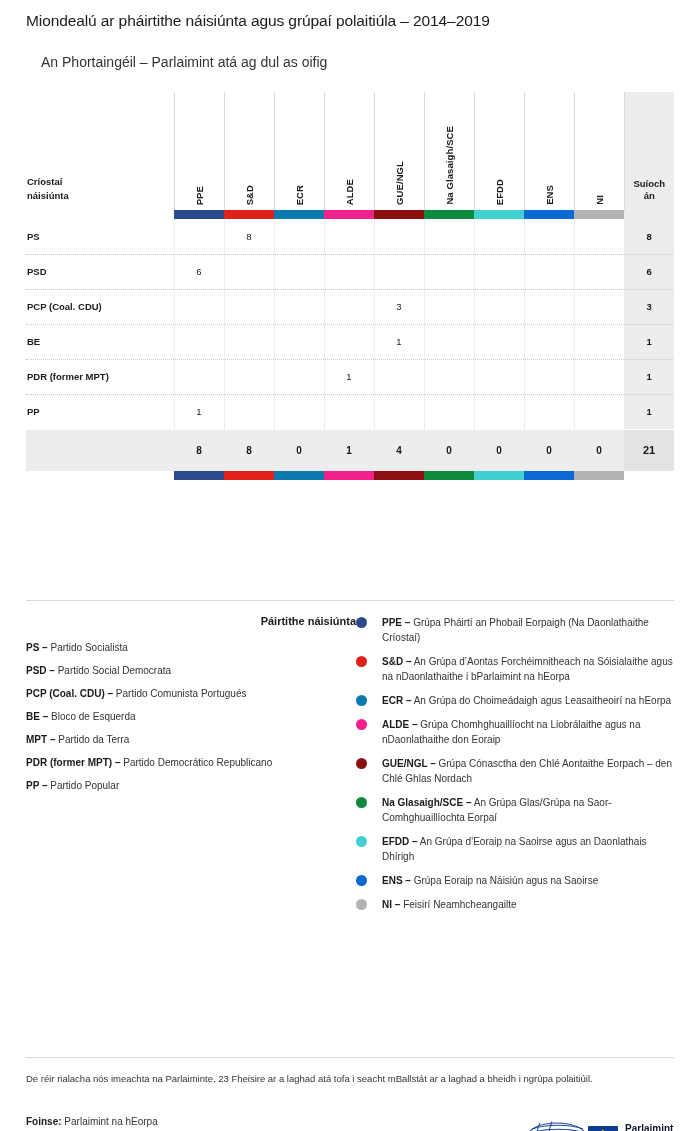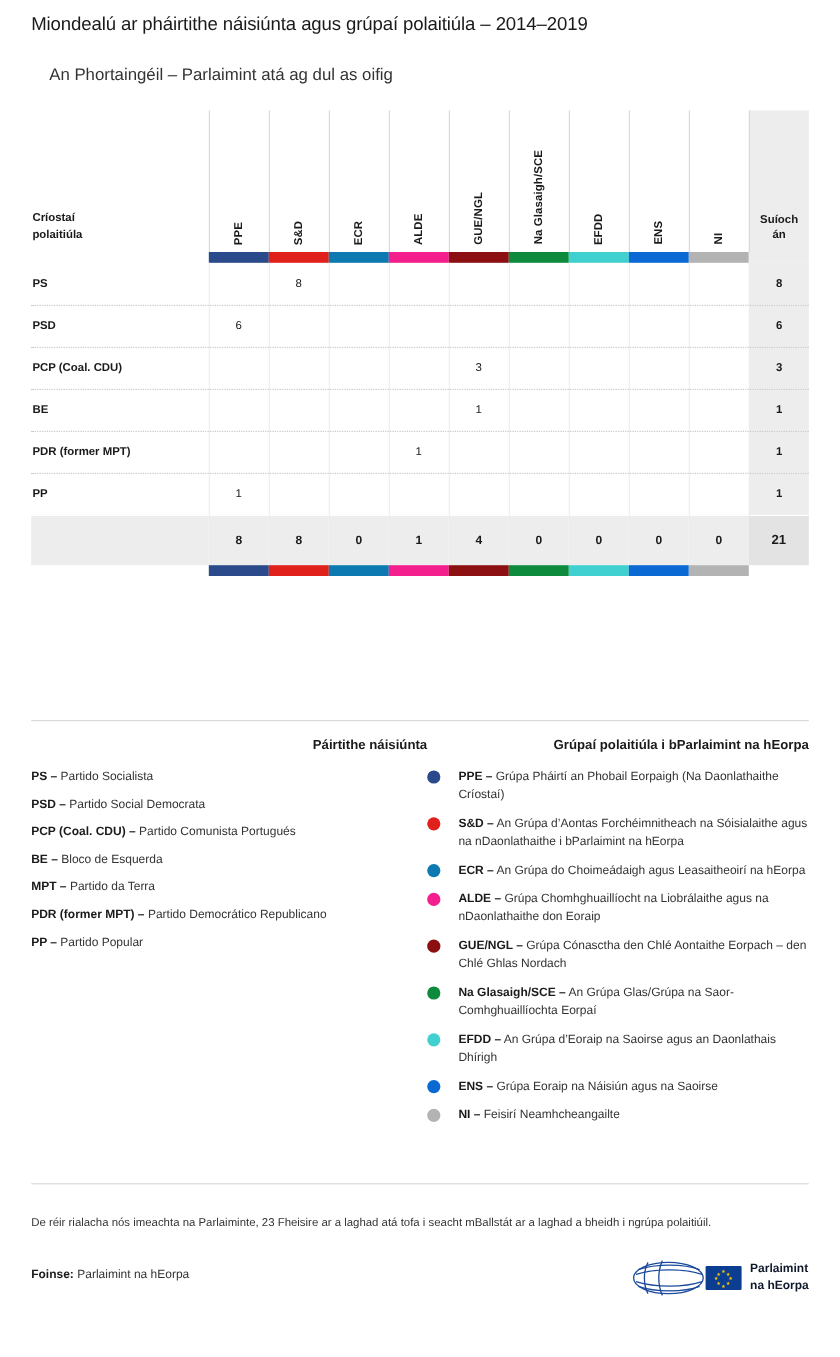--- a/index.html
+++ b/index.html
@@ -92,22 +92,22 @@
   .leg-title { font-size:11px; font-weight:bold; color:#1a1a1a; margin-bottom:13px;text-align:right; }
   .leg-item { font-size:10px; line-height:15px; margin-bottom:8px; color:#333; }
   .leg-item b { color:#1a1a1a; }
   .leg-right .leg-item { position:relative; padding-left:26px; margin-bottom:9px; }
   .dot {
     position:absolute; left:0; top:2px; width:11px; height:11px; border-radius:50%;
   }
 
   
   .foot {
-    position:absolute; left:26px; top:986px; width:648px;
-    border-top:1px solid #d9d9d9; padding-top:26px;
+    position:absolute; left:26px; top:1057px; width:648px;
+    border-top:1px solid #d9d9d9; padding-top:14px;
   }
   .foot-note { font-size:9.5px; line-height:14px; color:#333; }
   .source { font-size:10px; color:#333; margin-top:30px; }
   .source b { color:#1a1a1a; }
   .logo {
     position:absolute; right:0; top:62px; display:flex; align-items:center;
   }
   .logo-txt { font-size:10px; font-weight:bold; color:#0f172a; line-height:14px; margin-left:7px;}
   .eu-flag {
     width:30px; height:20px; background:#0b3d91; position:relative; border-radius:1px;
@@ -137,21 +137,21 @@
         <col class="grpcol">
           <col class="grpcol">
           <col class="grpcol">
           <col class="grpcol">
         <col class="seatcol">
       </colgroup>
       <thead>
         <tr>
           <td class="lbl-cell">
             <div>Críostaí</div>
-            <div>polaitiúla</div>
+            <div>náisiúnta</div>
           </td>
           <td class="hdr-cell"><span class="vert">PPE</span></td>
           <td class="hdr-cell"><span class="vert">S&amp;D</span></td>
           <td class="hdr-cell"><span class="vert">ECR</span></td>
           <td class="hdr-cell"><span class="vert">ALDE</span></td>
           <td class="hdr-cell"><span class="vert">GUE/NGL</span></td>
           <td class="hdr-cell"><span class="vert">Na Glasaigh/SCE</span></td>
           <td class="hdr-cell"><span class="vert">EFDD</span></td>
           <td class="hdr-cell"><span class="vert">ENS</span></td>
           <td class="hdr-cell last"><span class="vert">NI</span></td>
@@ -311,21 +311,20 @@
           <b>PDR (former MPT) –</b>
           <span>Partido Democrático Republicano</span>
         </div>
         <div class="leg-item">
           <b>PP –</b>
           <span>Partido Popular</span>
         </div>
       </div>
 
       <div class="leg-right">
-        <div class="leg-title">Grúpaí polaitiúla i bParlaimint na hEorpa</div>
         <div class="leg-item">
           <span class="dot" style="background:#2b4a8b"></span>
           <b>PPE –</b>
           <span>Grúpa Pháirtí an Phobail Eorpaigh (Na Daonlathaithe Críostaí)</span>
         </div>
         <div class="leg-item">
           <span class="dot" style="background:#e0201b"></span>
           <b>S&amp;D –</b>
           <span>An Grúpa d’Aontas Forchéimnitheach na Sóisialaithe agus na nDaonlathaithe i bParlaimint na hEorpa</span>
         </div>

